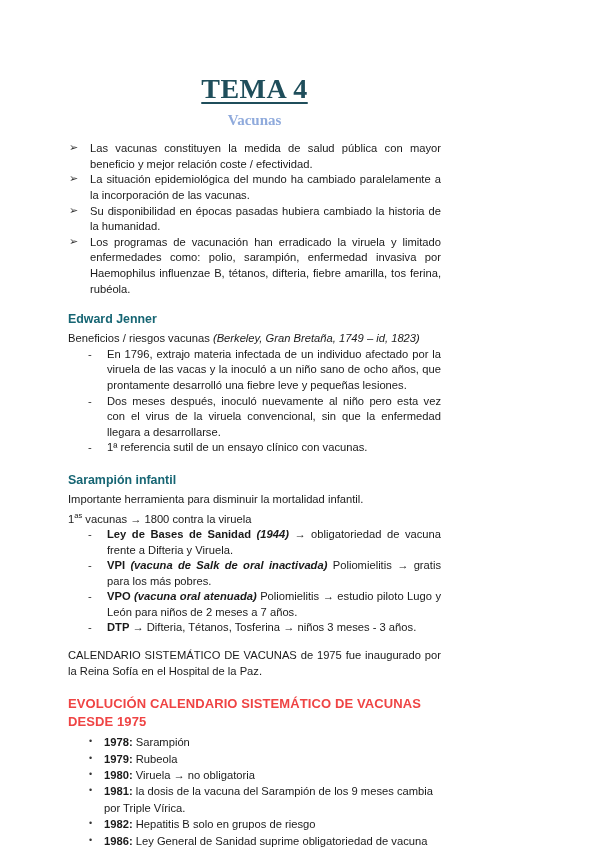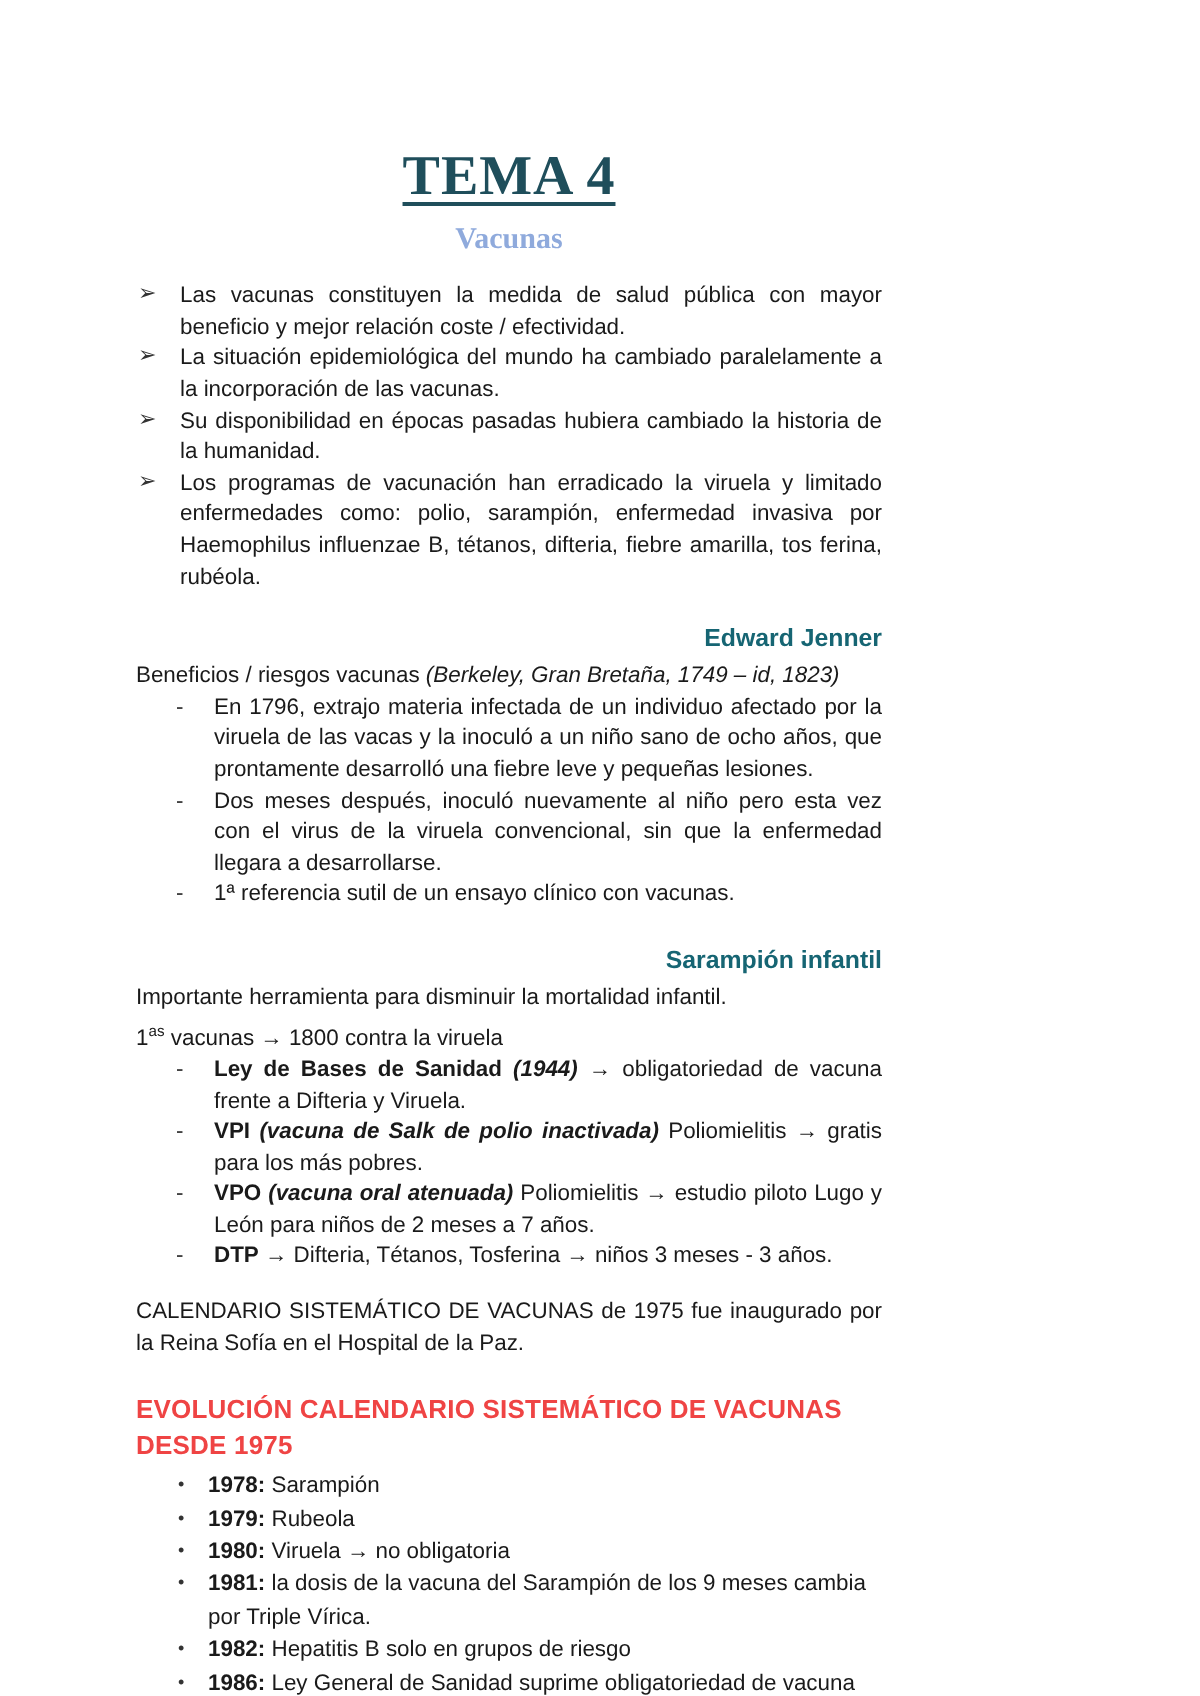--- a/index.html
+++ b/index.html
@@ -118,21 +118,20 @@
     color: #333;
   }
 
   
   .head-teal {
     font-size: 12.4px;
     font-weight: bold;
     color: #166573;
     margin: 0;
     line-height: 17px;
-    text-align: right;
   }
   .head-teal-big {
     font-size: 13px;
     font-weight: bold;
     color: #ef4444;
     margin: 0;
     line-height: 18px;
     letter-spacing: 0.1px;
   }
 
@@ -204,21 +203,21 @@
   <p class="para">Importante herramienta para disminuir la mortalidad infantil.</p>
   <p class="para"><span>1</span><span class="sup">as</span><span> vacunas → 1800 contra la viruela</span></p>
 
   <ul class="dash-list">
     <li>
       <span class="bullet-glyph">-</span>
       <b>Ley de Bases de Sanidad </b><span class="bi">(1944)</span><span> → obligatoriedad de vacuna frente a Difteria y Viruela.</span>
     </li>
     <li>
       <span class="bullet-glyph">-</span>
-      <b>VPI </b><span class="bi">(vacuna de Salk de polio inactivada)</span><span> Poliomielitis → gratis para los más pobres.</span>
+      <b>VPI </b><span class="bi">(vacuna de Salk de oral inactivada)</span><span> Poliomielitis → gratis para los más pobres.</span>
     </li>
     <li>
       <span class="bullet-glyph">-</span>
       <b>VPO </b><span class="bi">(vacuna oral atenuada)</span><span> Poliomielitis → estudio piloto Lugo y León para niños de 2 meses a 7 años.</span>
     </li>
     <li>
       <span class="bullet-glyph">-</span>
       <b>DTP</b><span class="bi"></span><span> → Difteria, Tétanos, Tosferina → niños 3 meses - 3 años.</span>
     </li>
   </ul>

